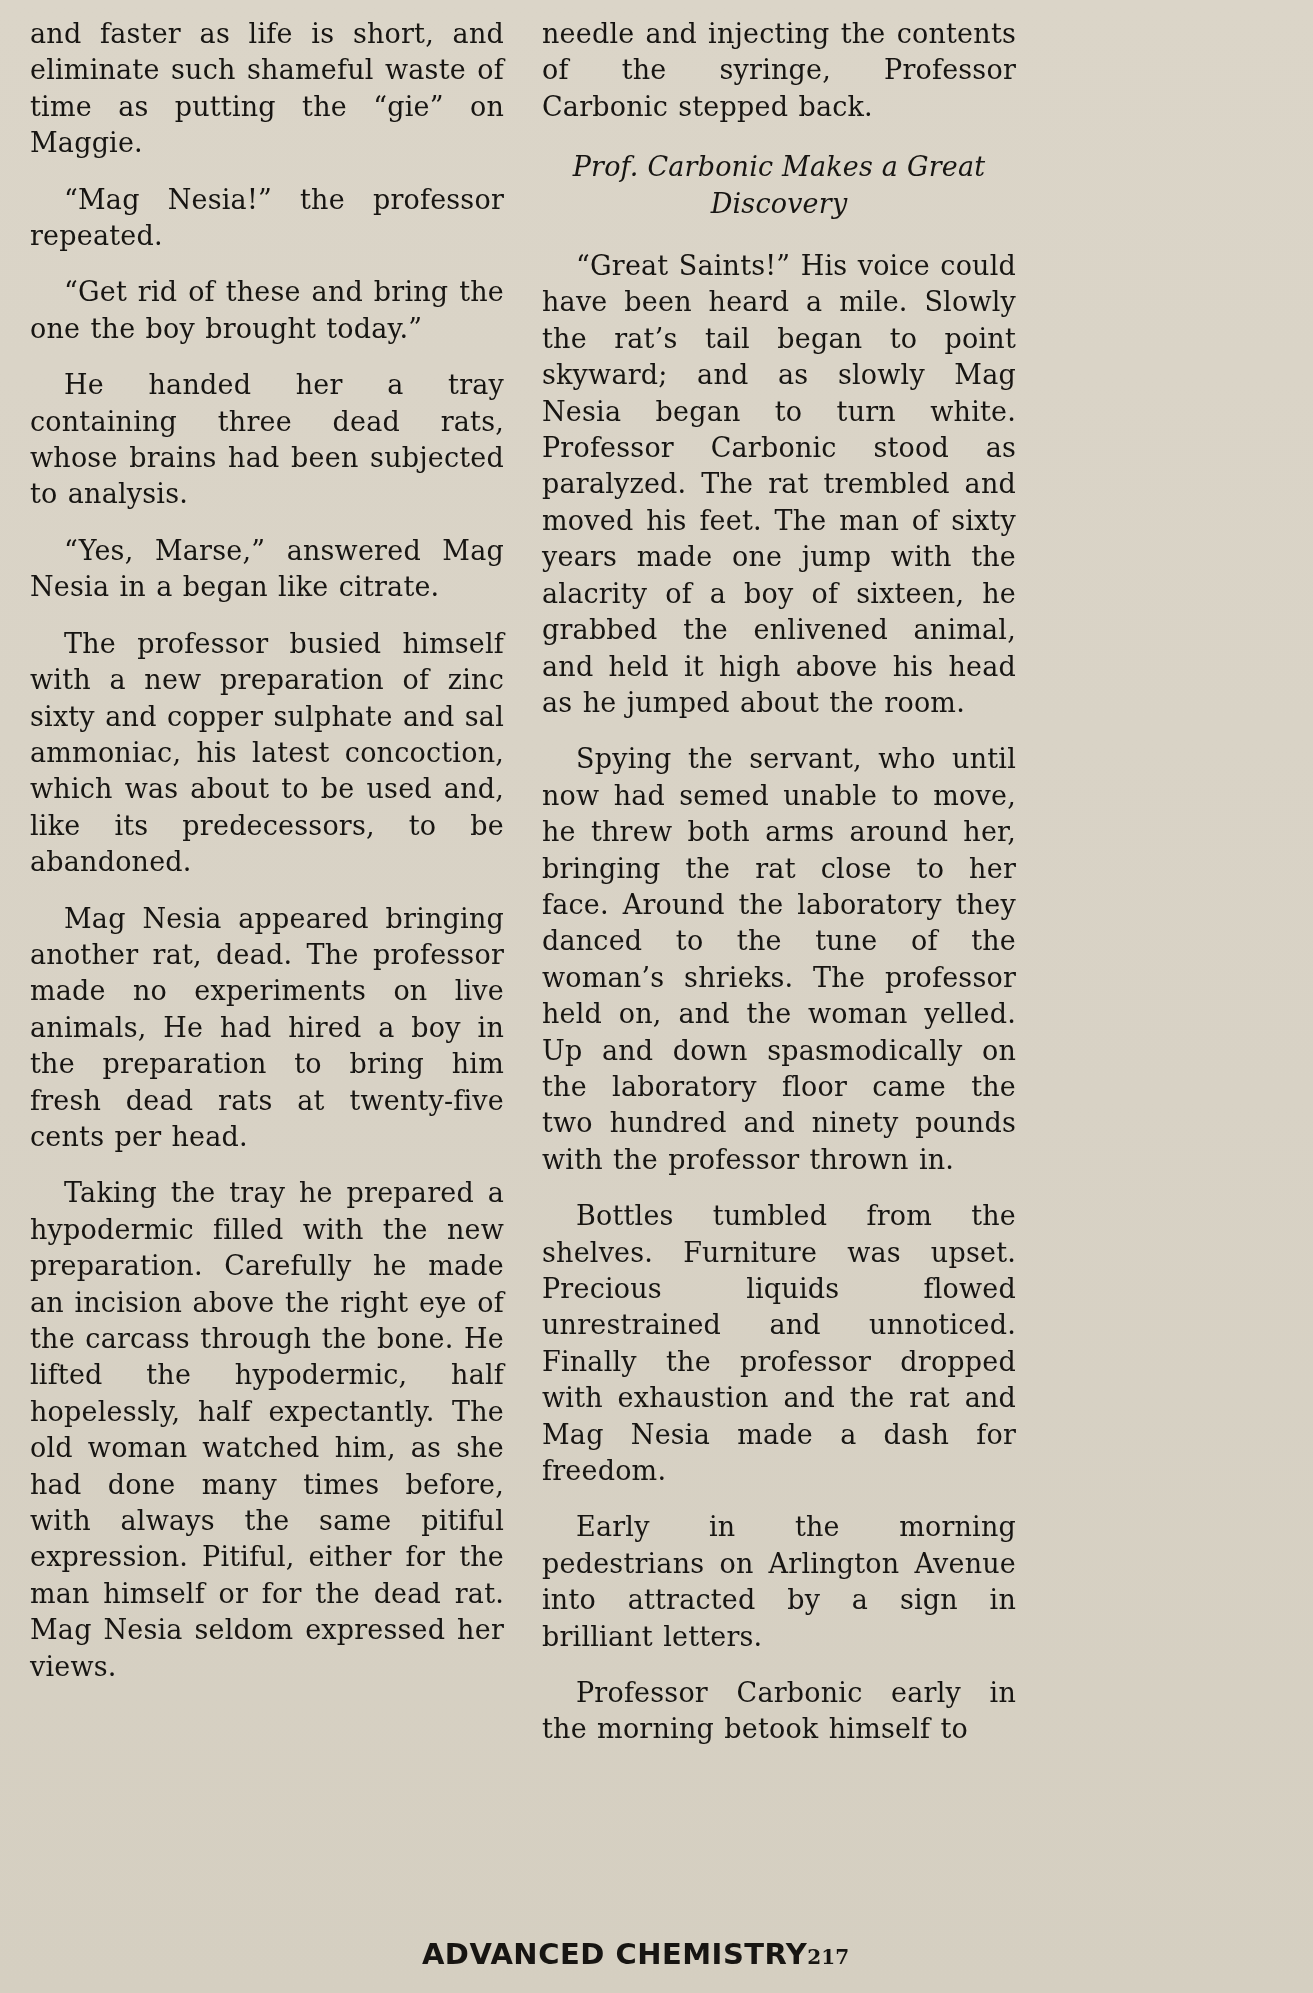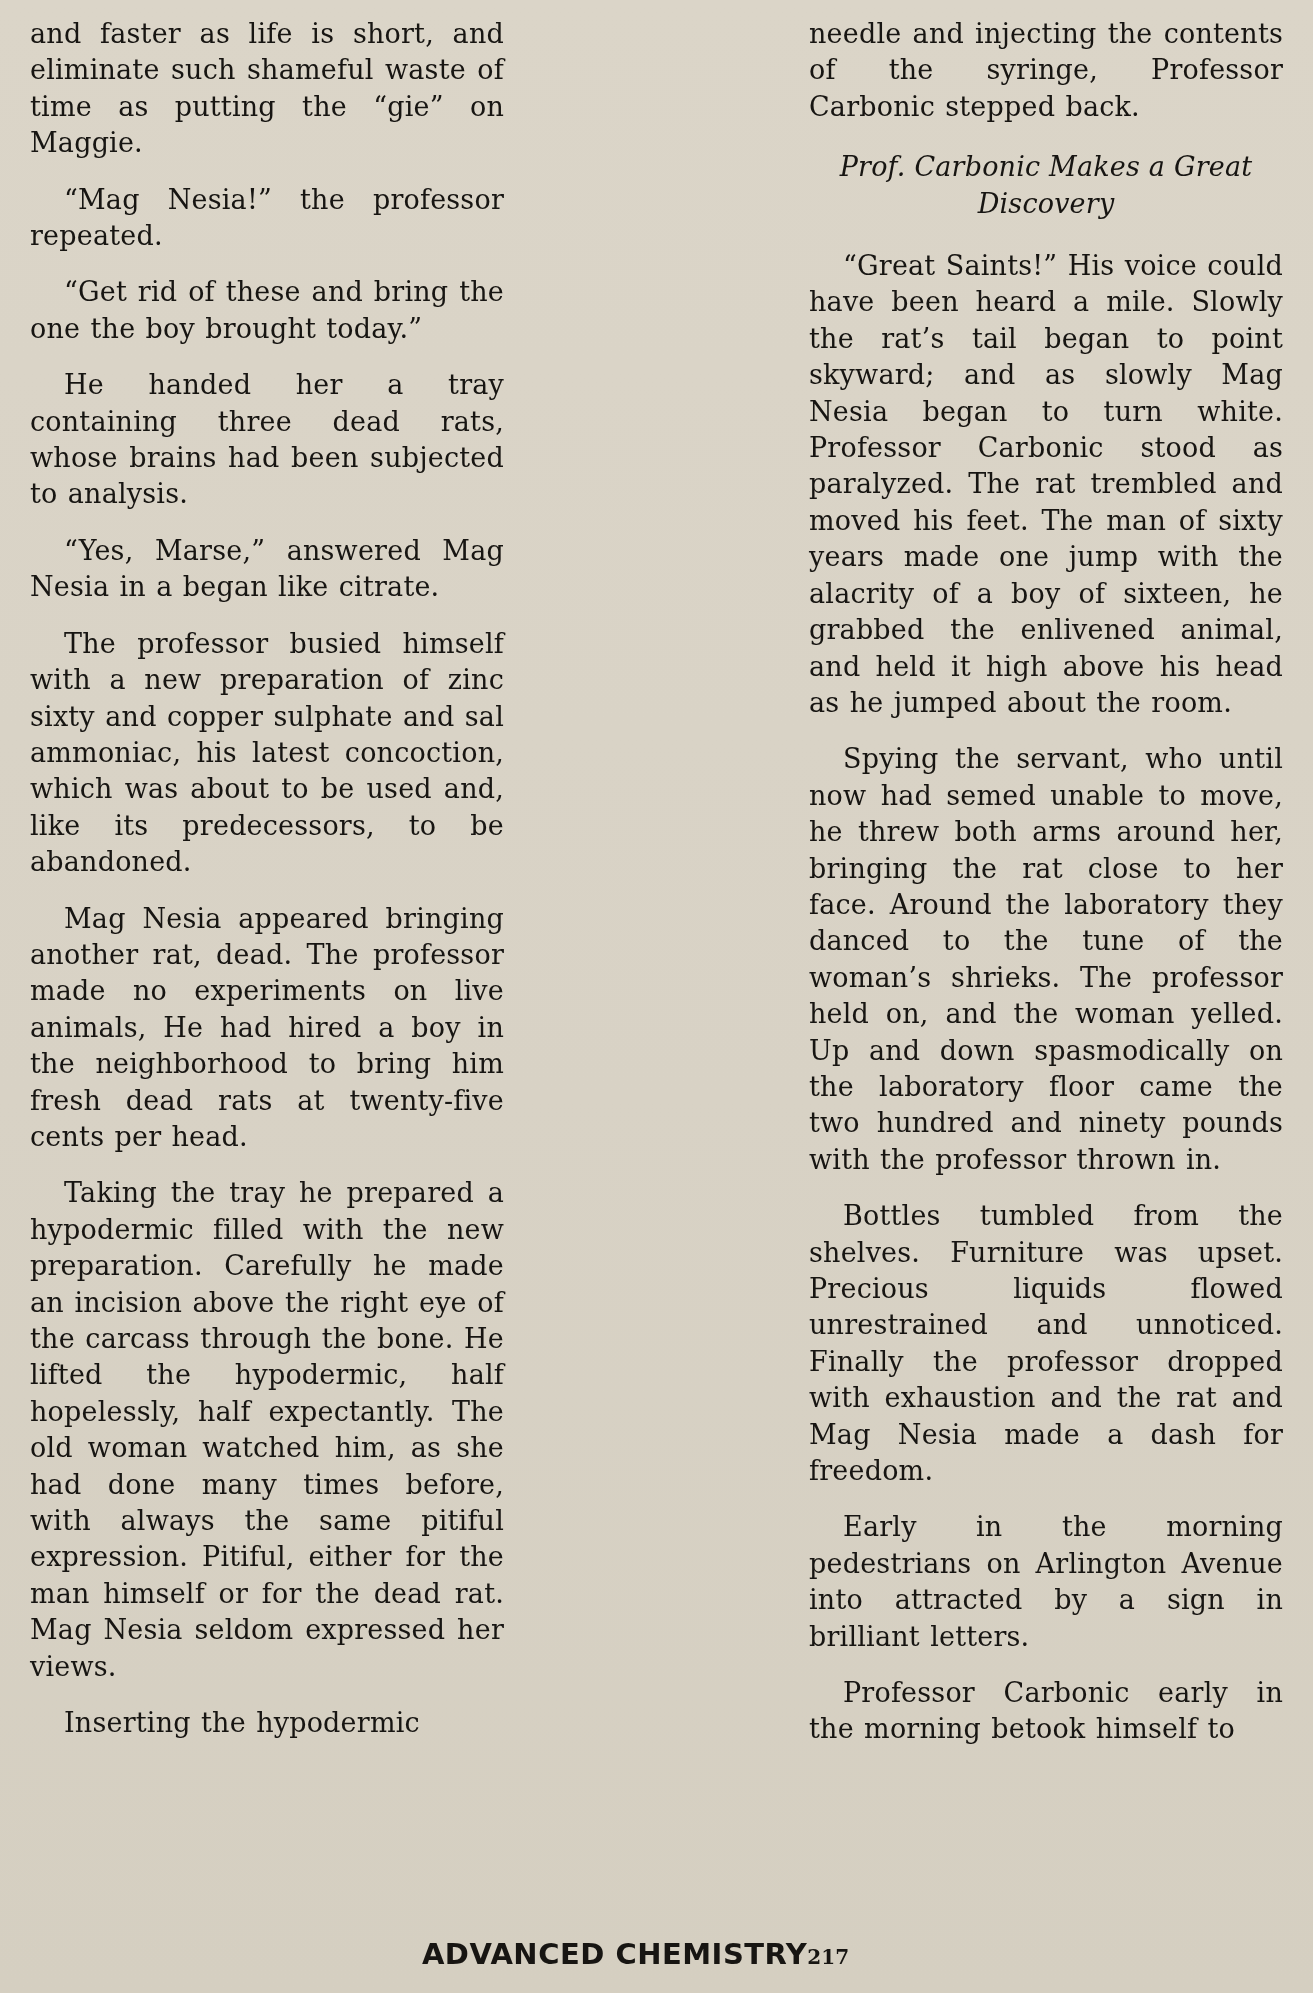--- a/index.html
+++ b/index.html
@@ -21,21 +21,20 @@
     height: 1993px;
     padding: 16px 30px 22px 30px;
     display: flex;
     flex-direction: column;
   }
   .columns {
     display: flex;
     gap: 38px;
     flex: 1 1 auto;
     align-items: flex-start;
-    justify-content: space-between;
   }
   .col {
     width: 474px;
     flex: 0 0 474px;
   }
   .col p {
     margin: 0;
     font-size: 27px;
     line-height: 36.4px;
     text-align: justify;
@@ -80,23 +79,22 @@
 
 <div class="page">
   <div class="columns">
     <div class="col">
         <p class="para">and faster as life is short, and eliminate such shameful waste of time as putting the “gie” on Maggie.</p>
         <p class="para indent">“Mag Nesia!” the professor repeated.</p>
         <p class="para indent">“Get rid of these and bring the one the boy brought today.”</p>
         <p class="para indent">He handed her a tray containing three dead rats, whose brains had been subjected to analysis.</p>
         <p class="para indent">“Yes, Marse,” answered Mag Nesia in a began like citrate.</p>
         <p class="para indent">The professor busied himself with a new preparation of zinc sixty and copper sulphate and sal ammoniac, his latest concoction, which was about to be used and, like its predecessors, to be abandoned.</p>
-        <p class="para indent">Mag Nesia appeared bringing another rat, dead. The professor made no experiments on live animals, He had hired a boy in the neighborhood to bring him fresh dead rats at twenty-five cents per head.</p>
+        <p class="para indent">Mag Nesia appeared bringing another rat, dead. The professor made no experiments on live animals, He had hired a boy in the preparation to bring him fresh dead rats at twenty-five cents per head.</p>
         <p class="para indent">Taking the tray he prepared a hypodermic filled with the new preparation. Carefully he made an incision above the right eye of the carcass through the bone. He lifted the hypodermic, half hopelessly, half expectantly. The old woman watched him, as she had done many times before, with always the same pitiful expression. Pitiful, either for the man himself or for the dead rat. Mag Nesia seldom expressed her views.</p>
-        <p class="para indent">Inserting the hypodermic</p>
       </div>
     <div class="col">
         <p class="para">needle and injecting the contents of the syringe, Professor Carbonic stepped back.</p>
         <p class="heading">Prof. Carbonic Makes a Great Discovery</p>
         <p class="para indent">“Great Saints!” His voice could have been heard a mile. Slowly the rat’s tail began to point skyward; and as slowly Mag Nesia began to turn white. Professor Carbonic stood as paralyzed. The rat trembled and moved his feet. The man of sixty years made one jump with the alacrity of a boy of sixteen, he grabbed the enlivened animal, and held it high above his head as he jumped about the room.</p>
         <p class="para indent">Spying the servant, who until now had semed unable to move, he threw both arms around her, bringing the rat close to her face. Around the laboratory they danced to the tune of the woman’s shrieks. The professor held on, and the woman yelled. Up and down spasmodically on the laboratory floor came the two hundred and ninety pounds with the professor thrown in.</p>
         <p class="para indent">Bottles tumbled from the shelves. Furniture was upset. Precious liquids flowed unrestrained and unnoticed. Finally the professor dropped with exhaustion and the rat and Mag Nesia made a dash for freedom.</p>
         <p class="para indent">Early in the morning pedestrians on Arlington Avenue into attracted by a sign in brilliant letters.</p>
         <p class="para indent">Professor Carbonic early in the morning betook himself to</p>
       </div>

